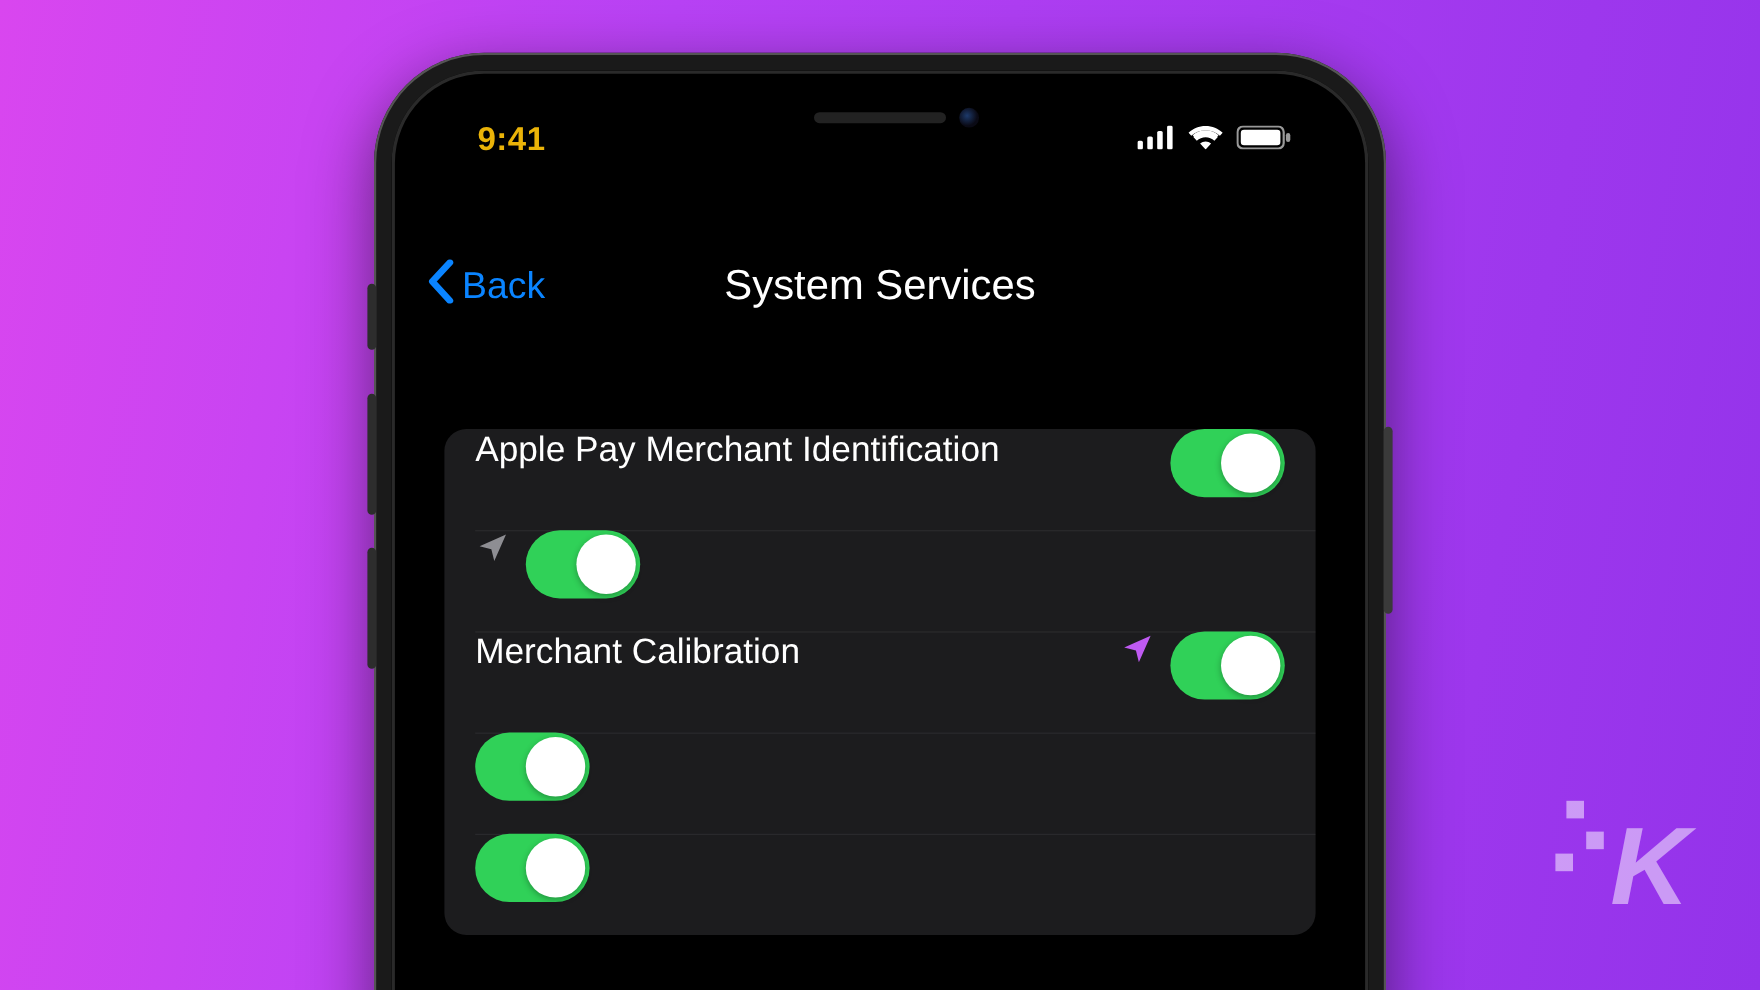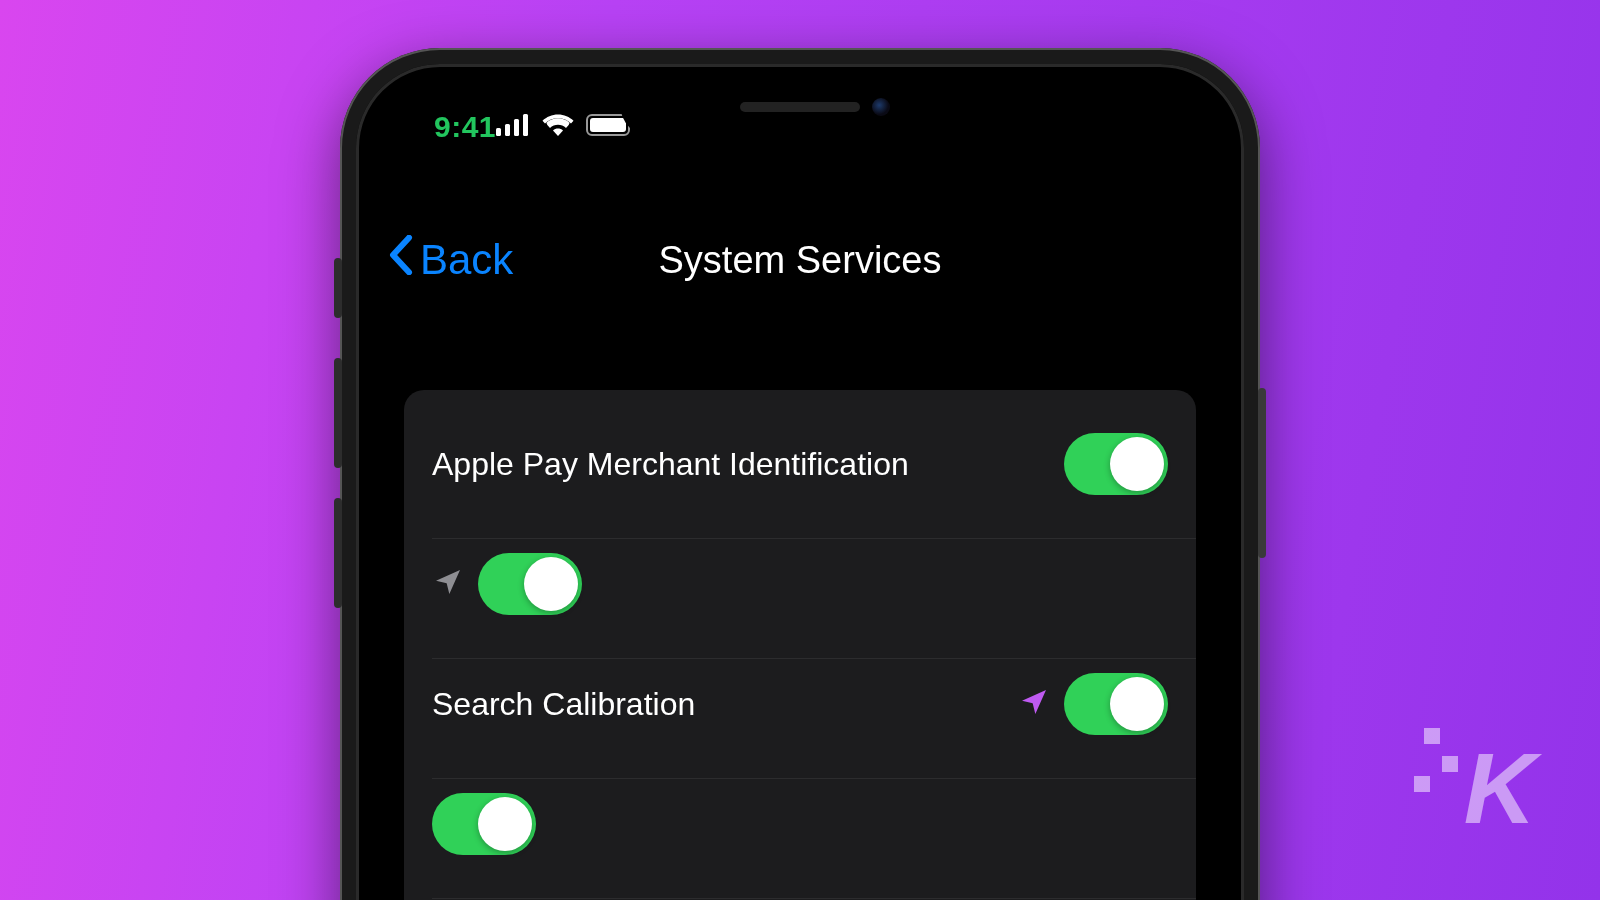--- a/index.html
+++ b/index.html
@@ -69,43 +69,43 @@
     background: radial-gradient(circle at 40% 40%, #1d3a6b 0%, #0a0a15 60%);
   }
 
   
   .status-bar {
     position: absolute;
     top: 0; left: 0; right: 0;
     height: 90px;
     display: flex;
     align-items: flex-start;
-    justify-content: flex-start;
+    justify-content: space-between;
     padding: 30px 54px 0 62px;
-    color: #22c55e;
+    color: #eab308;
     font-weight: 600;
     z-index: 5;
   }
   .status-time { font-size: 30px; letter-spacing: 0.5px; }
   .status-right { display: flex; align-items: center; gap: 12px; padding-top:4px; }
   .status-right svg { display: block; }
 
   
   .nav-bar {
     position: absolute;
     top: 140px; left: 0; right: 0;
     height: 80px;
     display: flex;
     align-items: center;
     padding: 0 16px;
   }
   .back-btn {
     display: flex; align-items: center; gap: 6px;
     color: #0a84ff;
-    font-size: 42px;
+    font-size: 34px;
     font-weight: 400;
     cursor: pointer;
     position: absolute;
     left: 16px;
   }
   .back-btn svg { width: 26px; height: 40px; }
   .nav-title {
     width: 100%;
     text-align: center;
     color: #fff;
@@ -117,25 +117,24 @@
   .settings-group {
     position: absolute;
     top: 310px;
     left: 32px; right: 32px;
     background: #1c1c1e;
     border-radius: 20px;
     overflow: hidden;
   }
   .row {
     display: flex;
-    align-items: center;
+    align-items: flex-start;
     padding: 0 28px;
     min-height: 92px;
     position: relative;
-    margin-top: 28px;
   }
   .row + .row::before {
     content: "";
     position: absolute;
     top: 0; left: 28px; right: 0;
     height: 1px;
     background: #2c2c2e;
   }
   .row-label {
     flex: 1;
@@ -260,21 +259,21 @@
           </div>
           <div class="row">
             <span><svg viewBox="0 0 24 24" class="row-arrow">
                 <path d="M21 3 L3 11 L11 13 L13 21 Z" fill="#8e8e93"></path>
               </svg></span>
             <div class="toggle on">
               <div class="knob"></div>
             </div>
           </div>
           <div class="row">
-            <div class="row-label">Search Calibration</div>
+            <div class="row-label">Merchant Calibration</div>
             <span><svg viewBox="0 0 24 24" class="row-arrow">
                 <path d="M21 3 L3 11 L11 13 L13 21 Z" fill="#bf5af2"></path>
               </svg></span>
             <div class="toggle on">
               <div class="knob"></div>
             </div>
           </div>
           <div class="row">
             <div class="toggle on">
               <div class="knob"></div>

